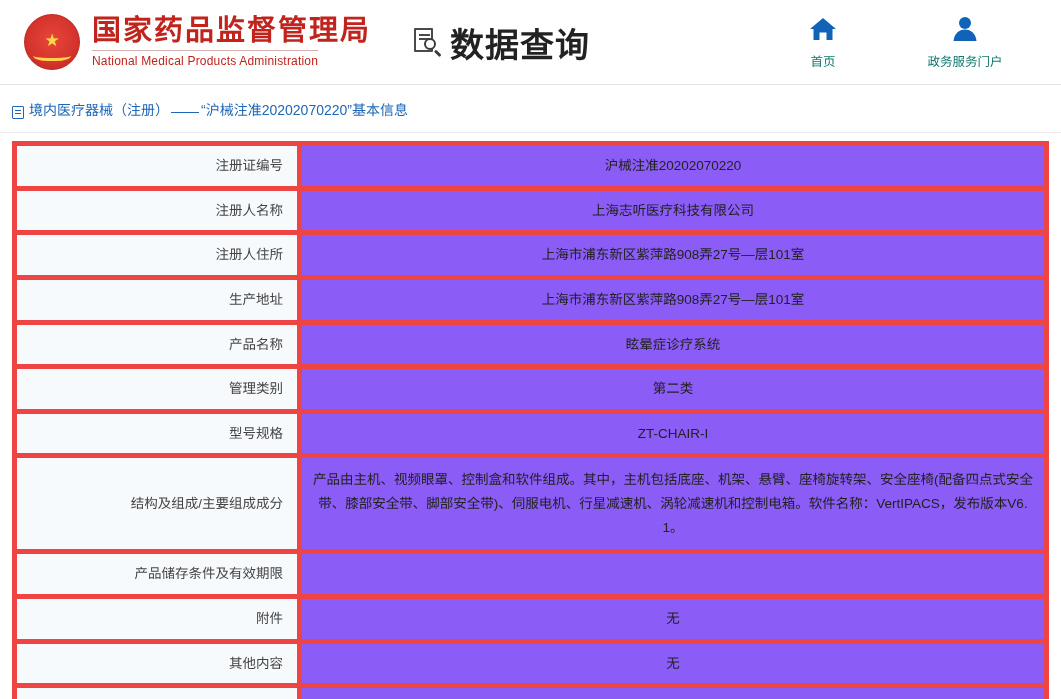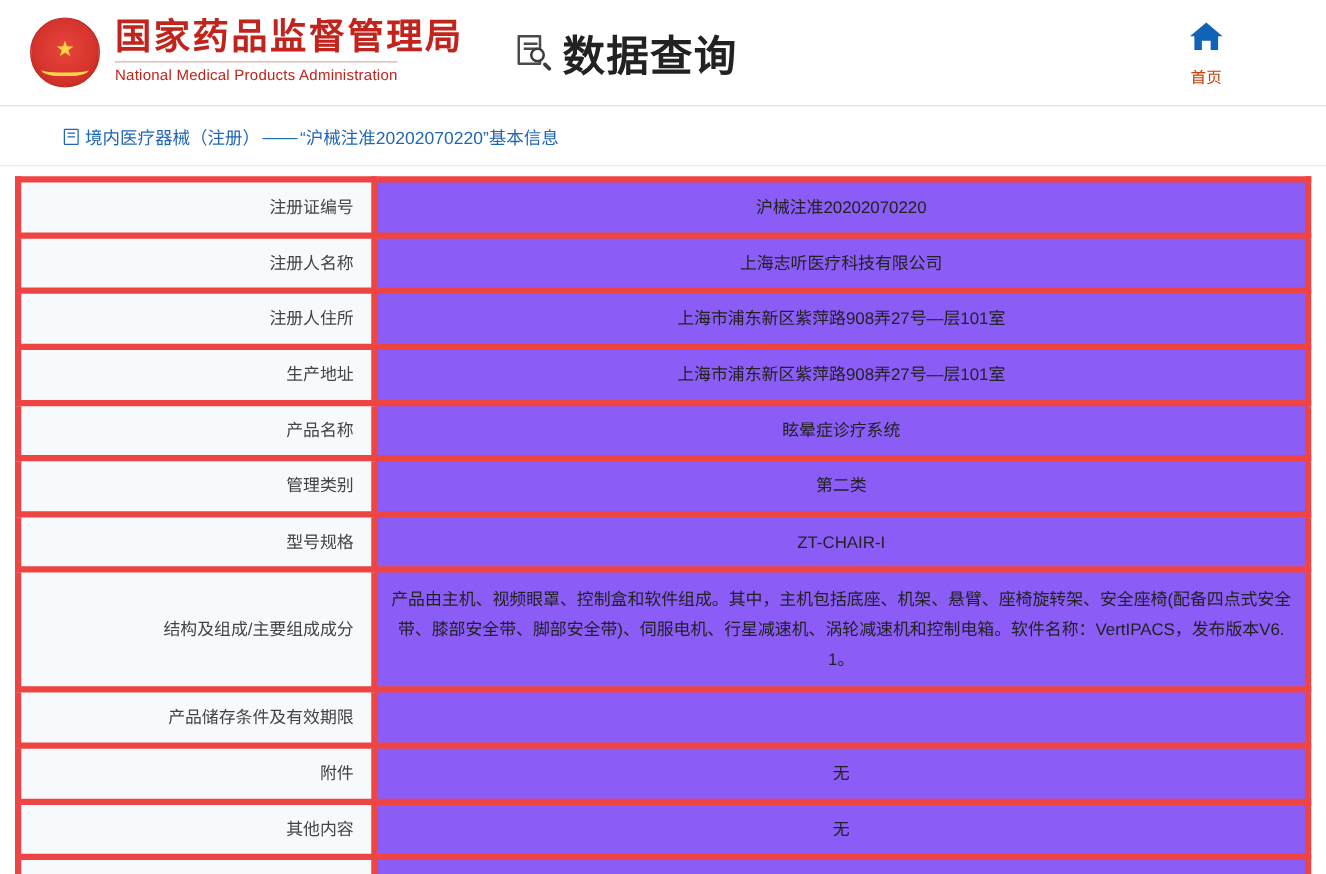--- a/index.html
+++ b/index.html
@@ -125,39 +125,38 @@
   .hl {
     width: 92px;
     text-align: center;
     text-decoration: none;
     cursor: pointer;
   }
   .hl .ic { height: 30px; display: block; }
   .hl .tx {
     display: block;
     font-size: 12.5px;
-    color: #c2410c;
+    color: #0f766e;
     margin-top: 6px;
   }
   .home-icon svg, .portal-icon svg { display: block; margin: 0 auto; }
 
   
   .crumb-wrap {
     border-top: 1px solid #e4e4e4;
     border-bottom: 1px solid #eaeaea;
     background: #fff;
     padding: 14px 12px 13px 12px;
   }
   .crumb {
     font-size: 14px;
     color: #1f66b5;
     display: flex;
-    align-items: center;
+    align-items: flex-end;
     flex-wrap: wrap;
-    margin-left: 39px;
   }
   .crumb .cicon {
     display: inline-block;
     width: 12px; height: 13px;
     border: 1.5px solid #1f66b5;
     border-radius: 1px;
     position: relative;
     margin-right: 5px;
     flex: 0 0 auto;
   }
@@ -225,20 +224,29 @@
 
   <div class="header-links">
     <a class="hl">
       <span class="ic home-icon">
         <svg width="30" height="28" viewBox="0 0 30 28" aria-hidden="true">
           <path d="M15 3 L28 14 L24.5 14 L24.5 25 L18.5 25 L18.5 17.5 L11.5 17.5 L11.5 25 L5.5 25 L5.5 14 L2 14 Z" fill="#1163b8"></path>
         </svg>
       </span>
       <span class="tx">首页</span>
     </a>
+    <a class="hl">
+      <span class="ic portal-icon">
+        <svg width="30" height="28" viewBox="0 0 30 28" aria-hidden="true">
+          <circle cx="15" cy="8" r="6" fill="#1163b8"></circle>
+          <path d="M3.5 26 C4.5 17.5 10 14.5 15 14.5 C20 14.5 25.5 17.5 26.5 26 Z" fill="#1163b8"></path>
+        </svg>
+      </span>
+      <span class="tx">政务服务门户</span>
+    </a>
   </div>
 </div>
 
 <div class="crumb-wrap">
   <div class="crumb">
     <span class="cicon"></span>
     <a>境内医疗器械（注册）</a>
     <span class="sep">——</span>
     <span class="cur">“沪械注准20202070220”基本信息</span>
   </div>

